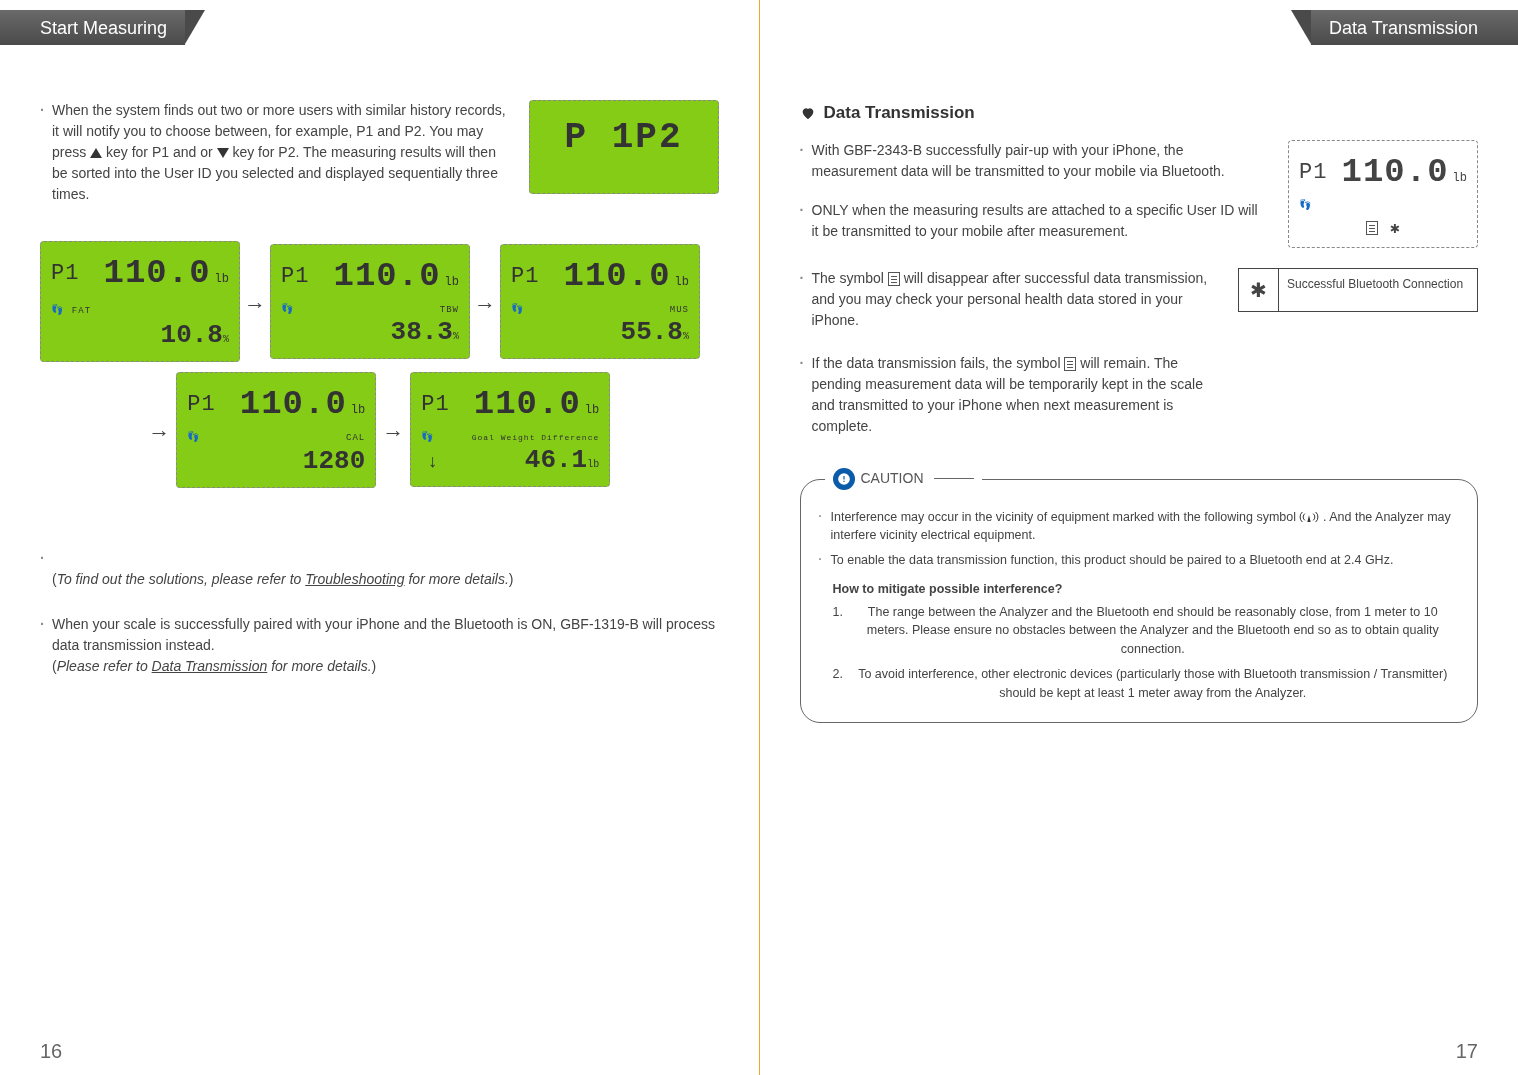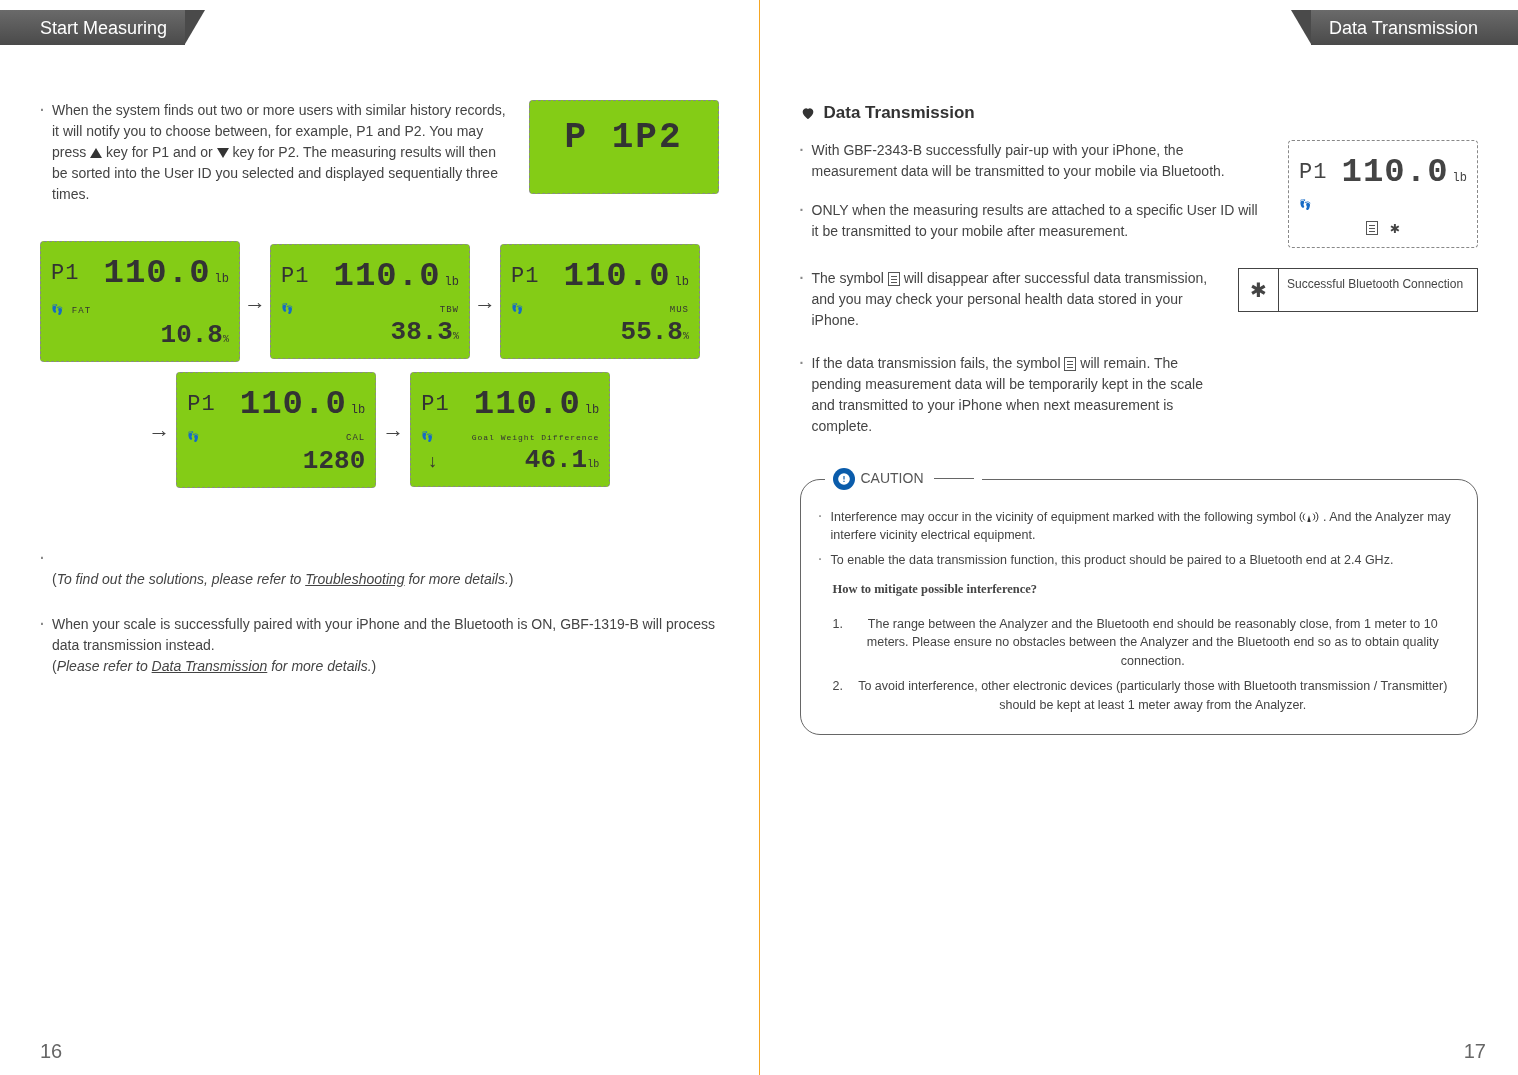--- a/index.html
+++ b/index.html
@@ -20,21 +20,21 @@
   .content { flex:1; padding-top:40px; font-size:14px; line-height:1.5; color:#444; }
 
   .dot-row { display:flex; align-items:flex-start; margin-bottom:6px; }
   .dot-row .dot { width:12px; flex:none; font-weight:bold; color:#888; }
   .dot-row .txt { flex:1; }
 
   .italic { font-style: italic; }
   .underline { text-decoration: underline; }
 
   .page-num-l { font-size:20px; color:#666; position:absolute; bottom:12px; left:40px; }
-  .page-num-r { font-size:20px; color:#666; position:absolute; bottom:12px; right:32px; }
+  .page-num-r { font-size:20px; color:#666; position:absolute; bottom:12px; right:40px; }
 
   
   .lcd-box { border:1px dashed #888; border-radius:4px; padding:6px 10px; font-family: 'Courier New', monospace; color:#333; text-align:center; background:#84cc16; }
   .lcd-row1 { display:flex; justify-content:space-between; align-items:center; }
   .lcd-pid { font-size:22px; letter-spacing:1px; }
   .lcd-weight { font-size:34px; font-weight:bold; letter-spacing:1px; margin-left:6px; }
   .lcd-unit { font-size:12px; margin-left:4px; }
   .lcd-row2 { display:flex; justify-content:flex-end; align-items:baseline; margin-top:-4px;}
   .lcd-metric-lbl { font-size:9px; letter-spacing:1px; }
   .lcd-metric-val { font-size:26px; font-weight:bold; }
@@ -46,21 +46,21 @@
   .arrow { font-size:22px; color:#444; }
   .lcd-set { width:200px; }
 
   .screens-row2 { display:flex; align-items:center; justify-content:center; gap:6px; margin-top:10px; }
 
   .caution-box { border:1px solid #666; border-radius:20px; padding:28px 18px 14px 18px; font-size:12.5px; color:#444; position:relative; margin-top:36px;}
   .caution-label { position:absolute; top:-12px; left:24px; background:#fff; padding:0 8px; display:flex; align-items:center; gap:6px; font-size:14px; color:#555;}
   .caution-icon { width:22px; height:22px; border-radius:50%; background:#0a5cab; display:inline-flex; align-items:center; justify-content:center; }
   .caution-icon svg { width:14px; height:14px; fill:#fff; }
   .caution-box .dot-row .dot { font-size:11px; }
-  .caution-box .sub { margin-left:14px; font-weight:bold; margin-top:10px; margin-bottom:16px;font-family:Liberation Serif, serif; }
+  .caution-box .sub { margin-left:14px; font-weight:bold; margin-top:10px; margin-bottom:4px; }
   .caution-box ol { margin-left:28px; }
   .caution-box ol li { margin-bottom:6px;text-align:center; }
 
   .symbol-table { border:1px solid #444; border-collapse:collapse; width:240px; font-size:12px; }
   .symbol-table td { border:1px solid #444; padding:6px 8px; vertical-align:top; }
   .symbol-table td.icon-cell { width:40px; text-align:center; font-size:20px; }
 
   .right-lcd { border:1px dashed #888; border-radius:4px; width:190px; padding:6px 10px; font-family:'Courier New',monospace; }
   .right-lcd .r1 { display:flex; justify-content:space-between; align-items:center; }
   .right-lcd .r2 { font-size:16px; margin-top:4px; }

